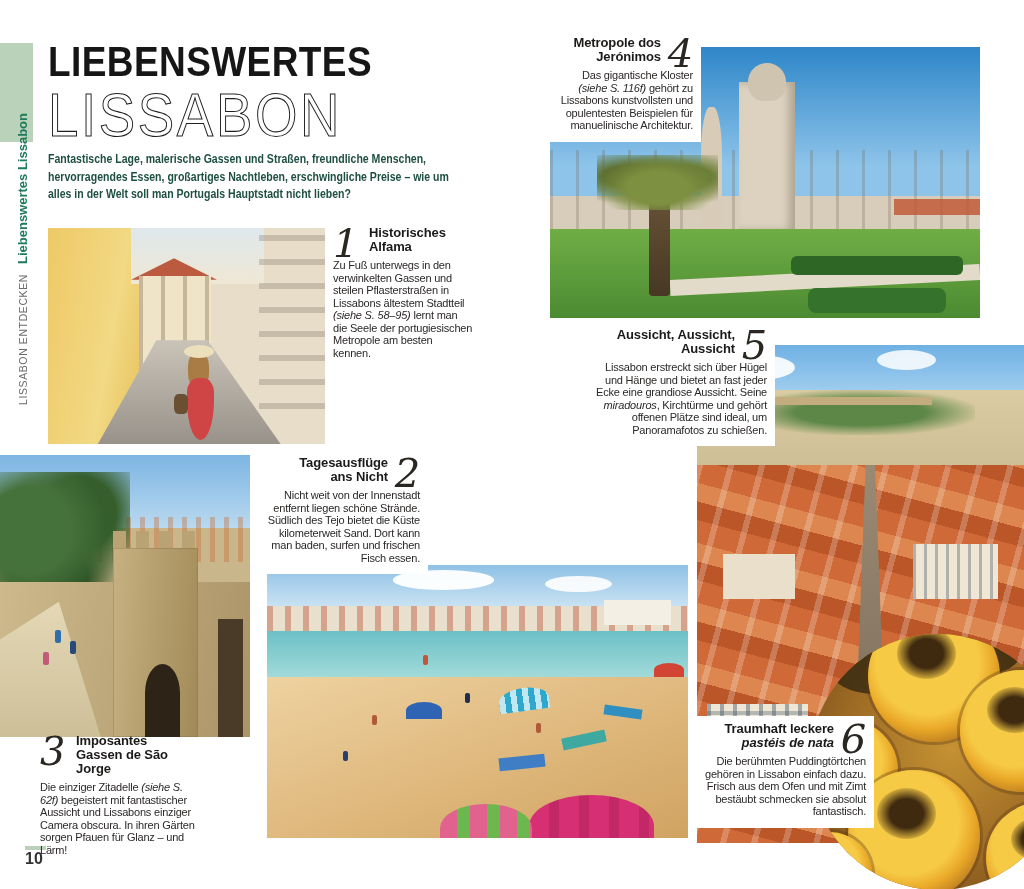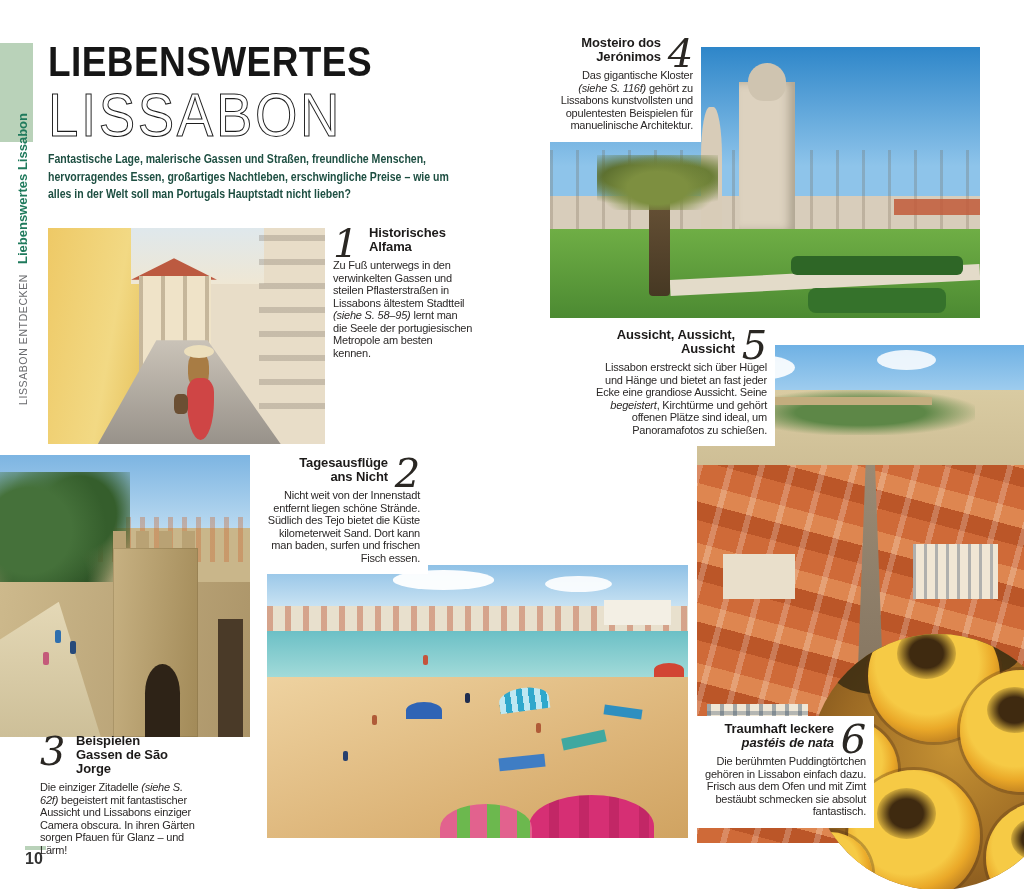--- a/index.html
+++ b/index.html
@@ -282,42 +282,42 @@
     <div class="heads">
       <span>Tagesausflüge</span>
       <span>ans Nicht</span>
     </div>
     <div class="body"><span>Nicht weit von der Innenstadt entfernt liegen schöne Strände. Südlich des Tejo bietet die Küste kilometerweit Sand. Dort kann man baden, surfen und frischen Fisch essen.</span></div>
   </div>
 
   <div class="sec left sec3">
     <span class="num">3</span>
     <div class="heads">
-      <span>Beispielen</span>
+      <span>Imposantes</span>
       <span>Gassen de São Jorge</span>
     </div>
     <div class="body"><span>Die einziger Zitadelle </span><span class="it">(siehe S. 62f)</span><span> begeistert mit fantastischer Aussicht und Lissabons einziger Camera obscura. In ihren Gärten sorgen Pfauen für Glanz – und Lärm!</span></div>
   </div>
 
   <div class="sec right sec4">
     <span class="num">4</span>
     <div class="heads">
-      <span>Mosteiro dos</span>
+      <span>Metropole dos</span>
       <span>Jerónimos</span>
     </div>
     <div class="body"><span>Das gigantische Kloster </span><span class="it">(siehe S. 116f)</span><span> gehört zu Lissabons kunstvollsten und opulentesten Beispielen für manuelinische Architektur.</span></div>
   </div>
 
   <div class="sec right sec5">
     <span class="num">5</span>
     <div class="heads">
       <span>Aussicht, Aussicht,</span>
       <span>Aussicht</span>
     </div>
-    <div class="body"><span>Lissabon erstreckt sich über Hügel und Hänge und bietet an fast jeder Ecke eine grandiose Aussicht. Seine </span><span class="it">begeistert</span><span>, Kirchtürme und gehört offenen Plätze sind ideal, um Panoramafotos zu schießen.</span></div>
+    <div class="body"><span>Lissabon erstreckt sich über Hügel und Hänge und bietet an fast jeder Ecke eine grandiose Aussicht. Seine </span><span class="it">miradouros</span><span>, Kirchtürme und gehört offenen Plätze sind ideal, um Panoramafotos zu schießen.</span></div>
   </div>
 
   <div class="sec right sec6">
     <span class="num">6</span>
     <div class="heads">
       <span>Traumhaft leckere</span>
       <span class="it">pastéis de nata</span>
     </div>
     <div class="body"><span>Die berühmten Puddingtörtchen gehören in Lissabon einfach dazu. Frisch aus dem Ofen und mit Zimt bestäubt schmecken sie absolut fantastisch.</span></div>
   </div>

